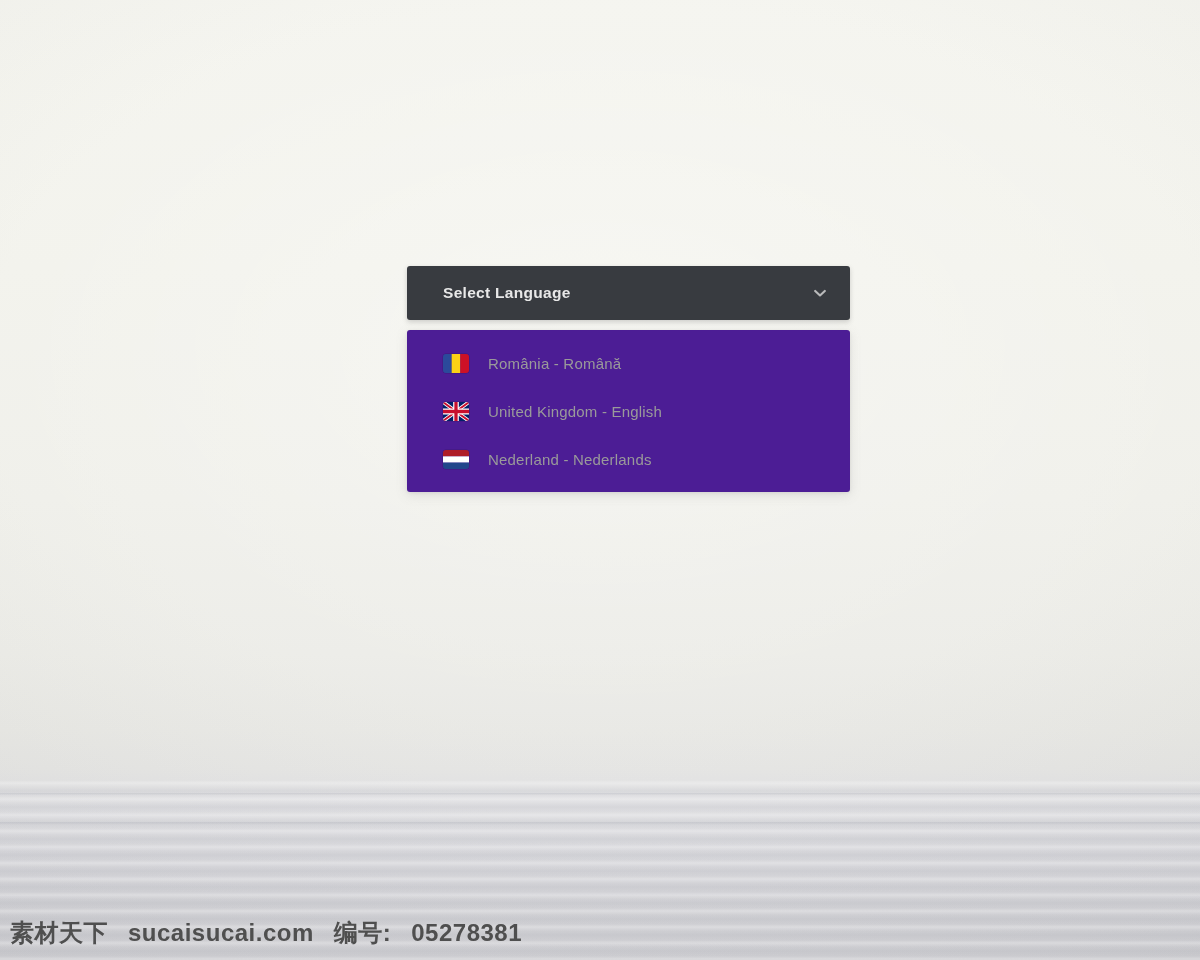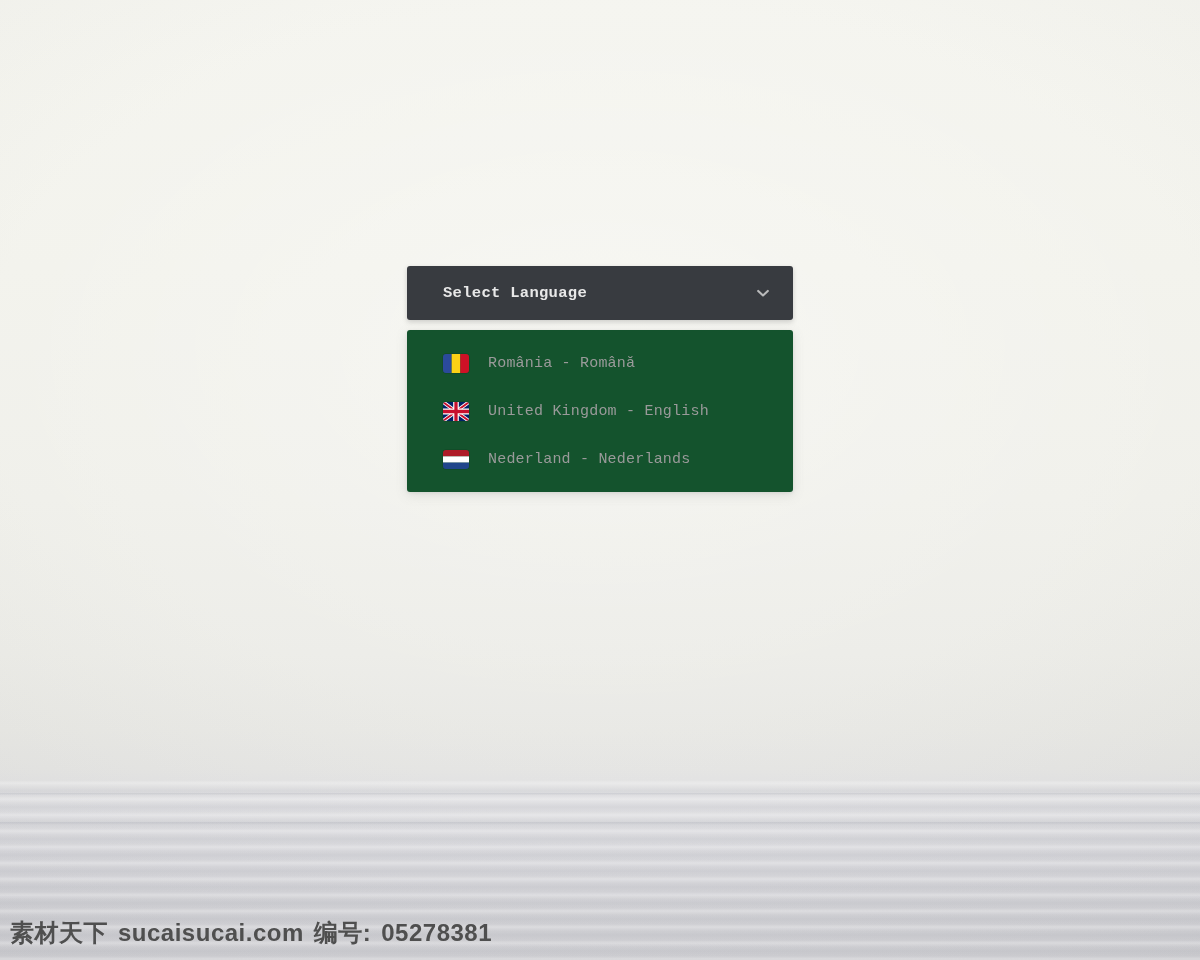--- a/index.html
+++ b/index.html
@@ -75,22 +75,21 @@
     top: 822px; height: 3px;
     background: linear-gradient(180deg, rgba(163,166,176,0.26), rgba(163,166,176,0.0));
     pointer-events: none;
   }
 
   
   #widget {
     position: absolute;
     left: 407px;
     top: 266px;
-    width: 386px;
-    font-family: Liberation Mono, monospace;
+    width: 443px;
   }
 
   
   #dropdown-header {
     height: 54px;
     background: #383b40;
     border-radius: 3px;
     display: flex;
     align-items: center;
     padding: 0 22px 0 36px;
@@ -107,21 +106,21 @@
   }
   #chevron-down-icon {
     width: 16px; height: 16px;
     display: block;
     opacity: 0.82;
   }
 
   
   #language-list {
     margin-top: 10px;
-    background: #14532d;
+    background: #4c1d95;
     border-radius: 3px;
     padding: 9px 12px 9px 0;
     box-shadow: 0 3px 12px rgba(110,110,110,0.17),
                 0 1px 3px rgba(110,110,110,0.12);
     overflow: hidden;
   }
 
   .language-row {
     height: 48px;
     display: flex;
@@ -165,21 +164,21 @@
   }
   .check-slot { width: 17px; flex: 0 0 auto; }
 
   
   #watermark {
     position: absolute;
     left: 10px;
     bottom: 11px;
     display: flex;
     align-items: baseline;
-    gap: 10px;
+    gap: 20px;
     font-size: 24px;
     font-weight: bold;
     color: #585858;
     letter-spacing: 0.5px;
     white-space: nowrap;
   }
   #watermark .wm-seg { color: #4f4f4f; }
 </style>
 </head>
 <body>

